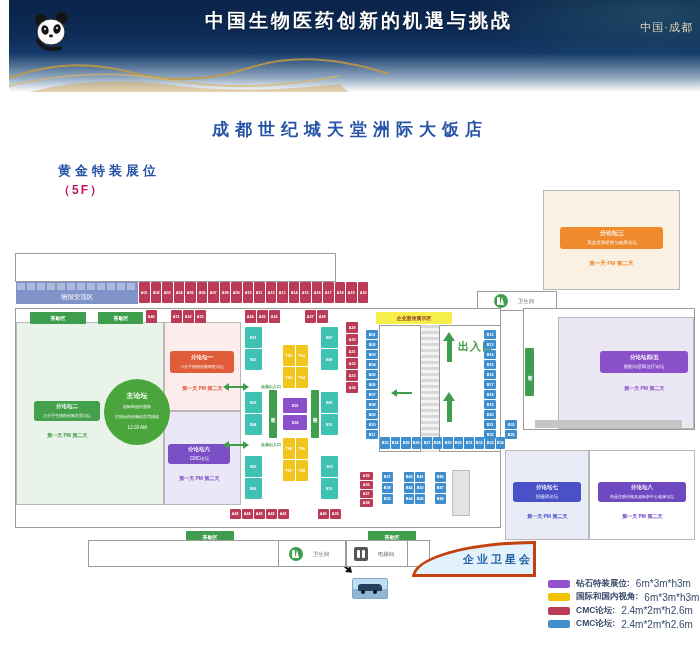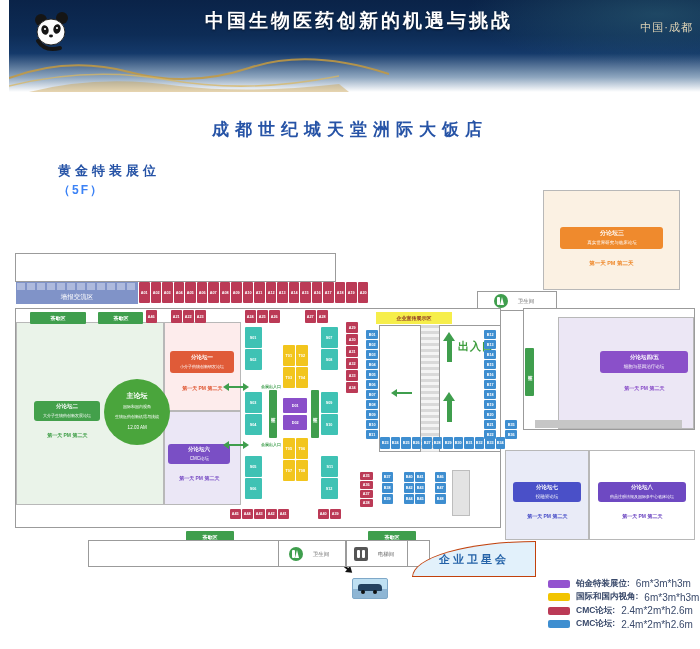--- a/index.html
+++ b/index.html
@@ -13,21 +13,21 @@
   #banner .deco-teal{position:absolute;right:0;top:0;width:260px;height:70px;
     background:radial-gradient(ellipse at 80% 20%,rgba(46,98,118,.55),transparent 65%);}
   .bn-t1{width:700px;text-align:center;top:8px;color:#fff;font-weight:bold;font-size:19px;letter-spacing:3px;text-shadow:0 1px 2px rgba(0,0,0,.5);}
   .bn-t2{width:700px;text-align:center;top:34px;font-weight:bold;font-size:17px;letter-spacing:1px;text-shadow:0 1px 2px rgba(0,0,0,.5);}
   .bn-t2 .gold{color:#e5b54a;} .bn-t2 .white{color:#fff;}
   .bn-loc{right:16px;top:20px;color:#e3d7b8;font-size:11px;letter-spacing:1px;}
 
   
   .hotel{left:0;top:118px;width:700px;text-align:center;color:#2653a6;font-weight:bold;font-size:17px;letter-spacing:6px;}
   .floor1{left:58px;top:162px;color:#2653a6;font-weight:bold;font-size:13px;letter-spacing:4px;}
-  .floor2{left:58px;top:182px;color:#3b82f6;font-weight:bold;font-size:12px;letter-spacing:2px;}
+  .floor2{left:58px;top:182px;color:#be185d;font-weight:bold;font-size:12px;letter-spacing:2px;}
 
   
   .wall{border:1px solid #9b9b9b;background:#fff;box-sizing:border-box;}
   .room{box-sizing:border-box;border:1px solid #b8b8b8;}
   .lbl{border-radius:3px;color:#fff;display:flex;flex-direction:column;align-items:center;justify-content:center;line-height:1.05;box-sizing:border-box;}
   .sc{display:inline-block;white-space:nowrap;transform-origin:center;}
   .s40{font-size:10px;transform:scale(.40);} .s45{font-size:10px;transform:scale(.45);}
   .s50{font-size:10px;transform:scale(.50);} .s55{font-size:10px;transform:scale(.55);}
   .s60{font-size:10px;transform:scale(.60);} .s65{font-size:10px;transform:scale(.65);}
   .s70{font-size:10px;transform:scale(.70);}
@@ -75,22 +75,22 @@
   .elev-icon::after{content:"";position:absolute;right:3px;top:3.5px;width:3px;height:8px;background:#fff;border-radius:1px;}
   .facil{display:flex;align-items:center;justify-content:center;gap:3px;box-sizing:border-box;}
   .facil .cap{color:#666;}
 
   
   .car{background:linear-gradient(180deg,#bfe0f2 0 55%, #8fb6d4 55% 100%);border:1px solid #7fa8c8;border-radius:2px;position:relative;overflow:hidden;}
   .car::before{content:"";position:absolute;left:5px;top:5px;width:24px;height:7px;background:#23415f;border-radius:3px 4px 1px 1px;}
   .car::after{content:"";position:absolute;left:8px;top:11px;width:4px;height:4px;border-radius:50%;background:#111;box-shadow:12px 0 0 #111;}
 
   
-  .sat{background:#e2f1fb;border:1px solid #c2410c;border-radius:100% 0 0 0 / 100% 0 0 0;box-sizing:border-box;
-       display:flex;align-items:center;justify-content:flex-start;}
+  .sat{background:#e2f1fb;border:3px solid #c2410c;border-radius:100% 0 0 0 / 100% 0 0 0;box-sizing:border-box;
+       display:flex;align-items:center;justify-content:flex-end;}
   .sat .cap{color:#2563a8;font-weight:bold;font-size:11px;letter-spacing:3px;padding-left:26px;}
 
   .graybar{background:#c6c6c6;}
   .stagebox{background:#e3e3e3;border:1px solid #bdbdbd;box-sizing:border-box;}
 
   
   .legend-row{display:flex;align-items:center;gap:6px;height:13px;}
   .legend-sw{width:22px;height:8px;border-radius:2px;flex:0 0 auto;}
   .legend-tx{font-size:8.5px;font-weight:bold;color:#3a4a6b;white-space:nowrap;}
   .legend-sz{font-size:10px;color:#3a4a6b;white-space:nowrap;}
@@ -707,21 +707,21 @@
     <span class="sc s40">药品注册法规及国际多中心临床论坛</span>
   </div>
   <div class="abs sched" style="left:599px;top:505px;width:86px;color:#6e49c2;">
     <span class="sc s50">第一天 PM 第二天</span>
   </div>
 
   
   <div class="abs" style="left:548px;top:577px;display:flex;flex-direction:column;gap:0.5px;">
     <div class="legend-row">
       <span class="legend-sw" style="background: rgb(147, 83, 207);"></span>
-      <span class="legend-tx">铂金特装展位:</span>
+      <span class="legend-tx">钻石特装展位:</span>
       <span class="legend-sz">6m*3m*h3m</span>
     </div>
     <div class="legend-row">
       <span class="legend-sw" style="background: rgb(242, 196, 0);"></span>
       <span class="legend-tx">国际和国内视角:</span>
       <span class="legend-sz">6m*3m*h3m</span>
     </div>
     <div class="legend-row">
       <span class="legend-sw" style="background: rgb(187, 58, 86);"></span>
       <span class="legend-tx">CMC论坛:</span>

